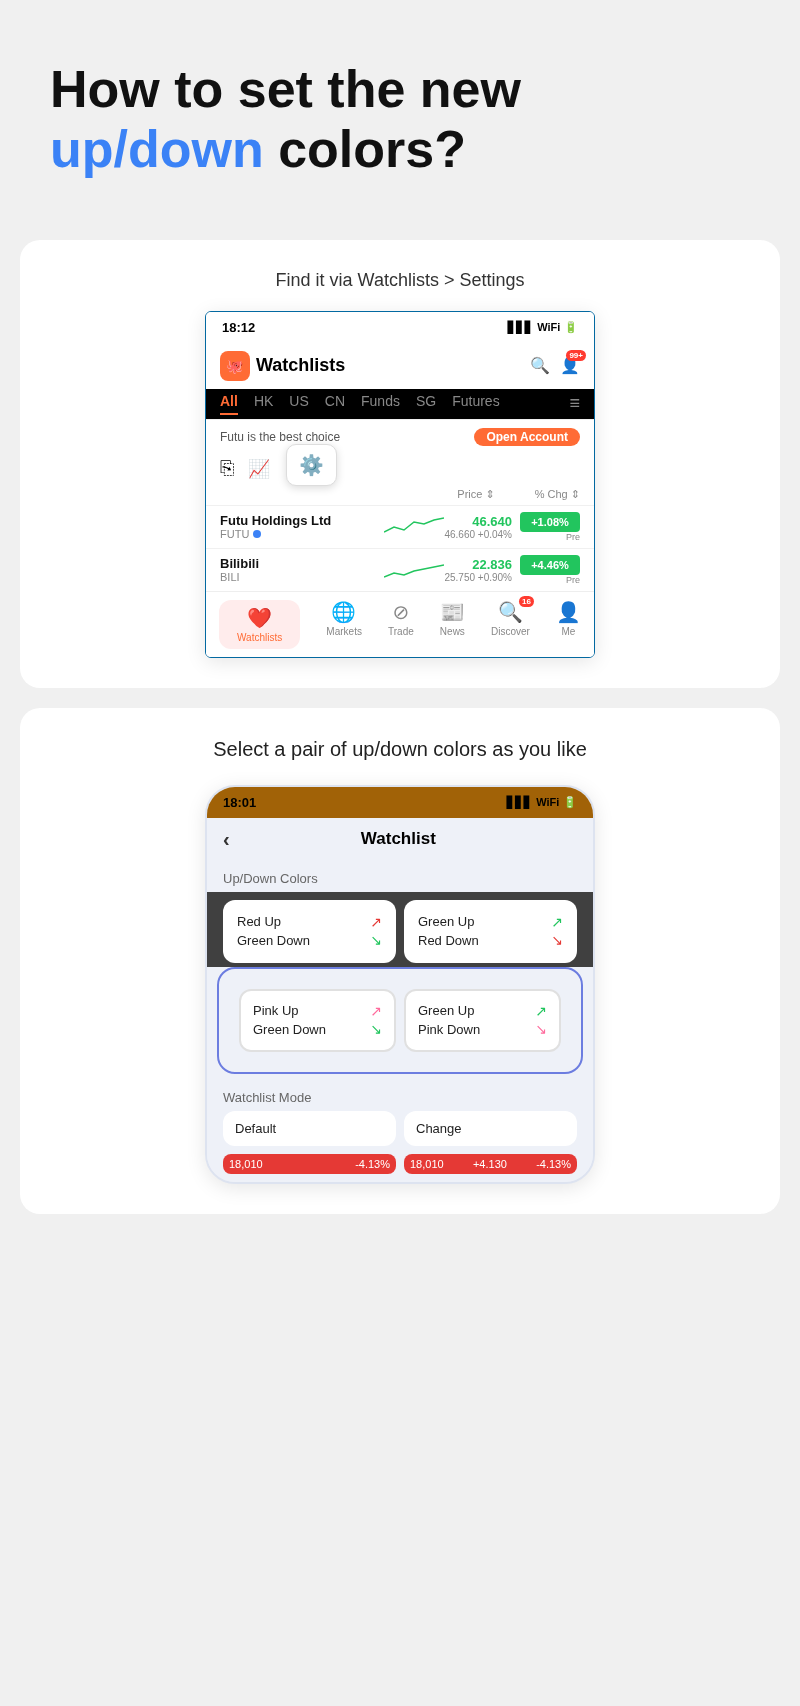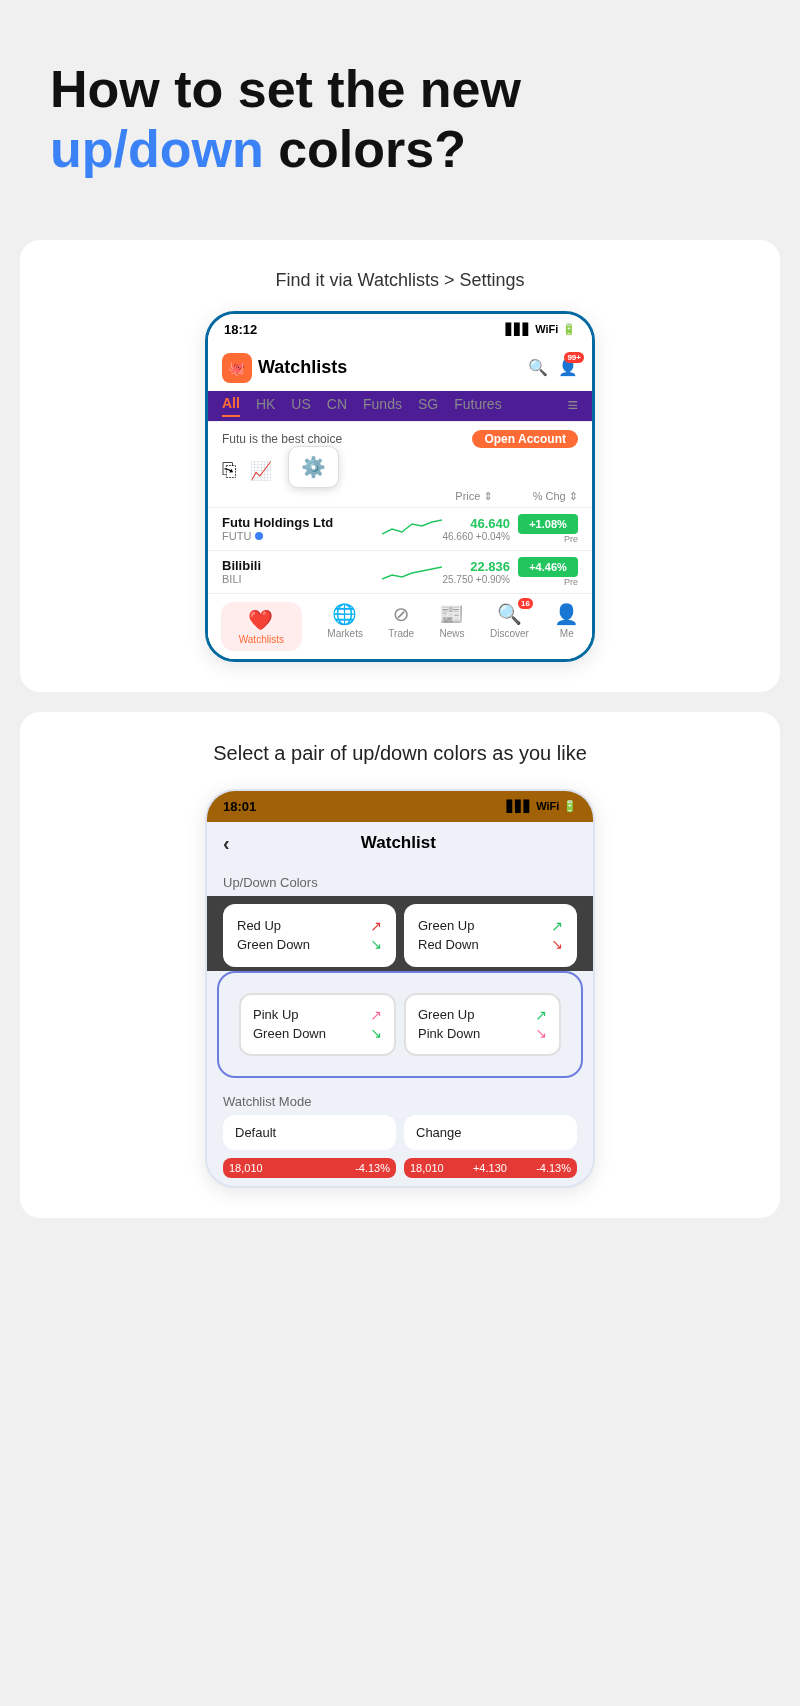--- a/index.html
+++ b/index.html
@@ -29,22 +29,22 @@
     }
     .card-subtitle {
       font-size: 18px;
       color: #333;
       text-align: center;
       margin-bottom: 20px;
     }
     
     .phone-mockup {
       background: #f0f3fa;
-      border-radius: 30px;
-      border: 3px solid #0369a1;
+      border-radius: 6px;
+      border: 1px solid #0369a1;
       overflow: hidden;
       width: 390px;
       margin: 0 auto;
       box-shadow: 0 4px 20px rgba(0,0,0,0.1);
     }
     .phone-status-bar {
       display: flex;
       justify-content: space-between;
       align-items: center;
       padding: 8px 16px;
@@ -102,25 +102,24 @@
       background: #ff3b30;
       color: #fff;
       font-size: 8px;
       border-radius: 8px;
       padding: 1px 3px;
       font-weight: 700;
     }
     
     .wl-tabs {
       display: flex;
-      align-items: center;
       padding: 4px 14px;
       border-bottom: 1px solid #eee;
       gap: 16px;
-      background: #4c1d95;
+      background: #000000;
     }
     .wl-tab {
       font-size: 14px;
       color: #888;
       padding-bottom: 4px;
     }
     .wl-tab.active {
       color: #ff6b35;
       border-bottom: 2px solid #ff6b35;
       font-weight: 700;

